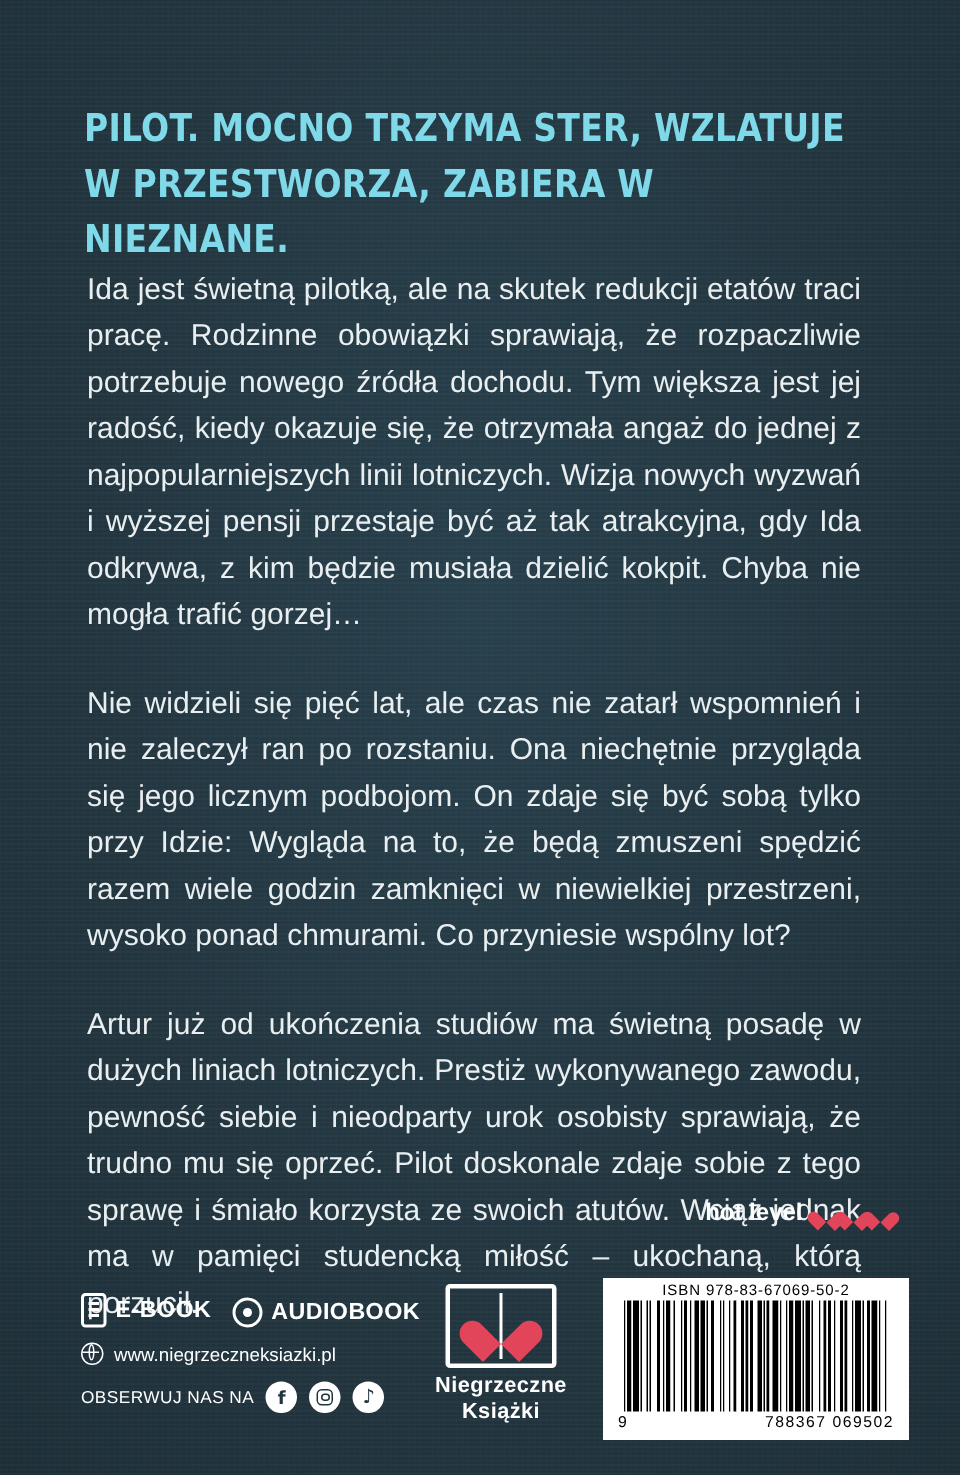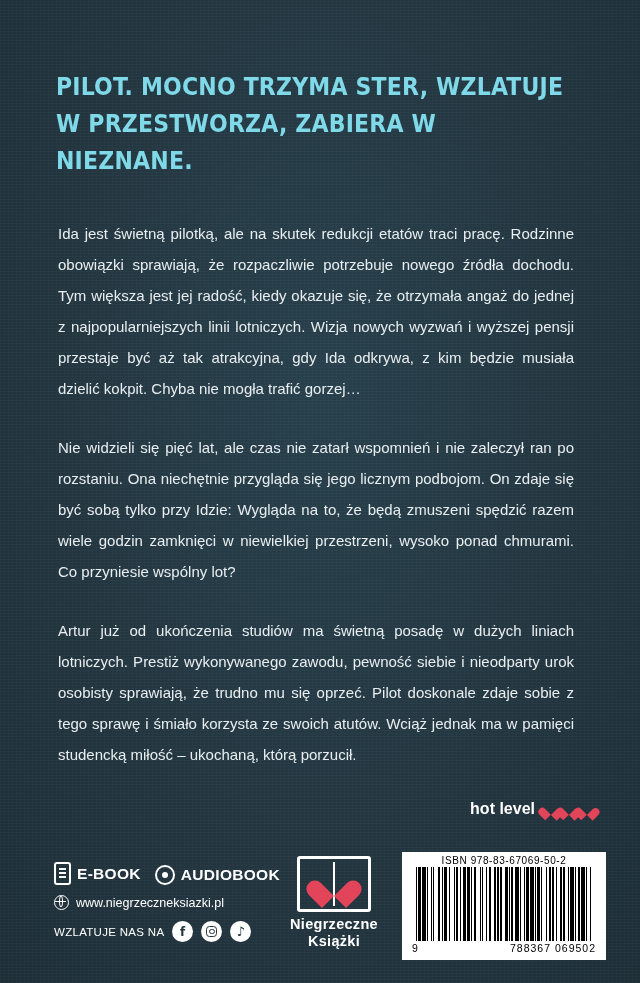--- a/index.html
+++ b/index.html
@@ -49,24 +49,23 @@
     transform: scaleX(0.96);
     transform-origin: left top;
   }
   .blurb {
     position: absolute;
     top: 178px;
     left: 58px;
     width: 516px;
     color: #e9eef0;
     font-family: "Liberation Sans", sans-serif;
-    font-size: 15px;
+    font-size: 20px;
     line-height: 31px;
     text-align: justify;
-    margin-top: 40px;
   }
   .blurb p {
     margin: 0 0 28px 0;
   }
   .blurb p:last-child { margin-bottom: 0; }
 
   
   .hotlevel {
     position: absolute;
     right: 46px;
@@ -476,21 +475,21 @@
       <div class="fmt">
         <span class="ico-audio"></span>
         <span>AUDIOBOOK</span>
       </div>
     </div>
     <div class="www-row">
       <span class="ico-globe"></span>
       <span>www.niegrzeczneksiazki.pl</span>
     </div>
     <div class="social-row">
-      <span>WZLATUJE NAS NA</span>
+      <span>OBSERWUJ NAS NA</span>
       <span class="soc">
           <span>f</span>
         </span>
       <span class="soc ig">
           <span class="ig-sq"></span>
         </span>
       <span class="soc tt">
           <span>♪</span>
         </span>
     </div>

